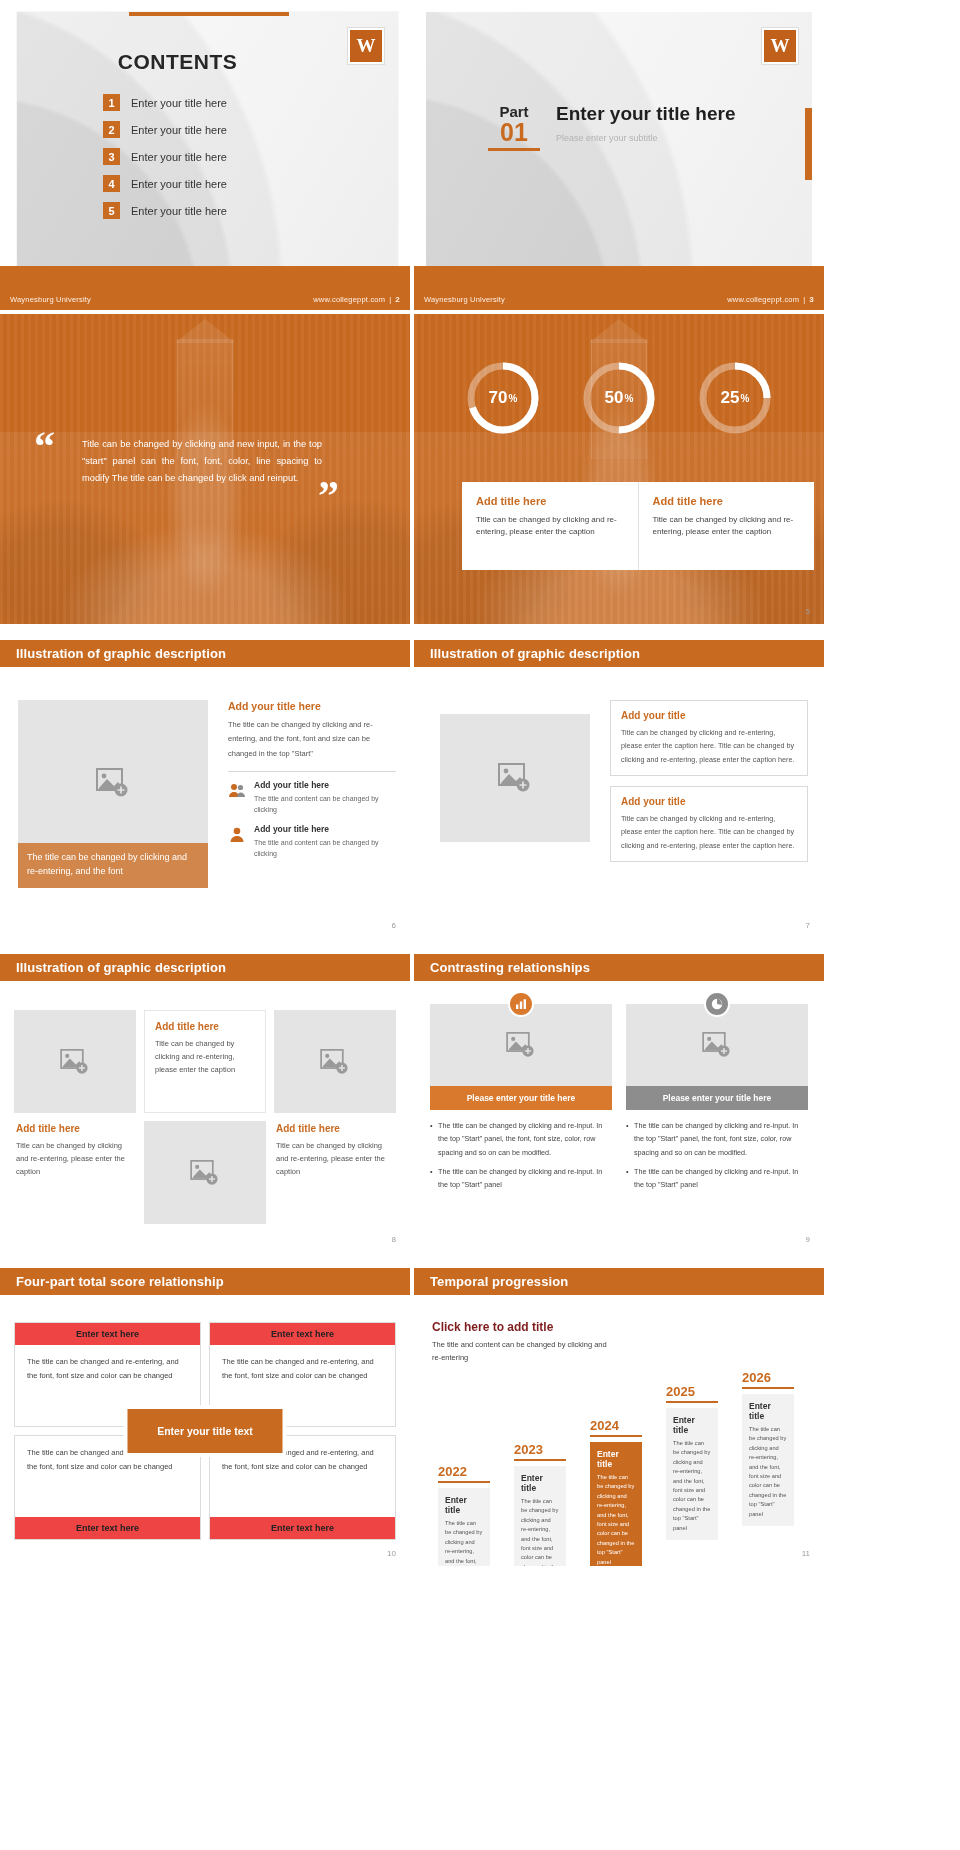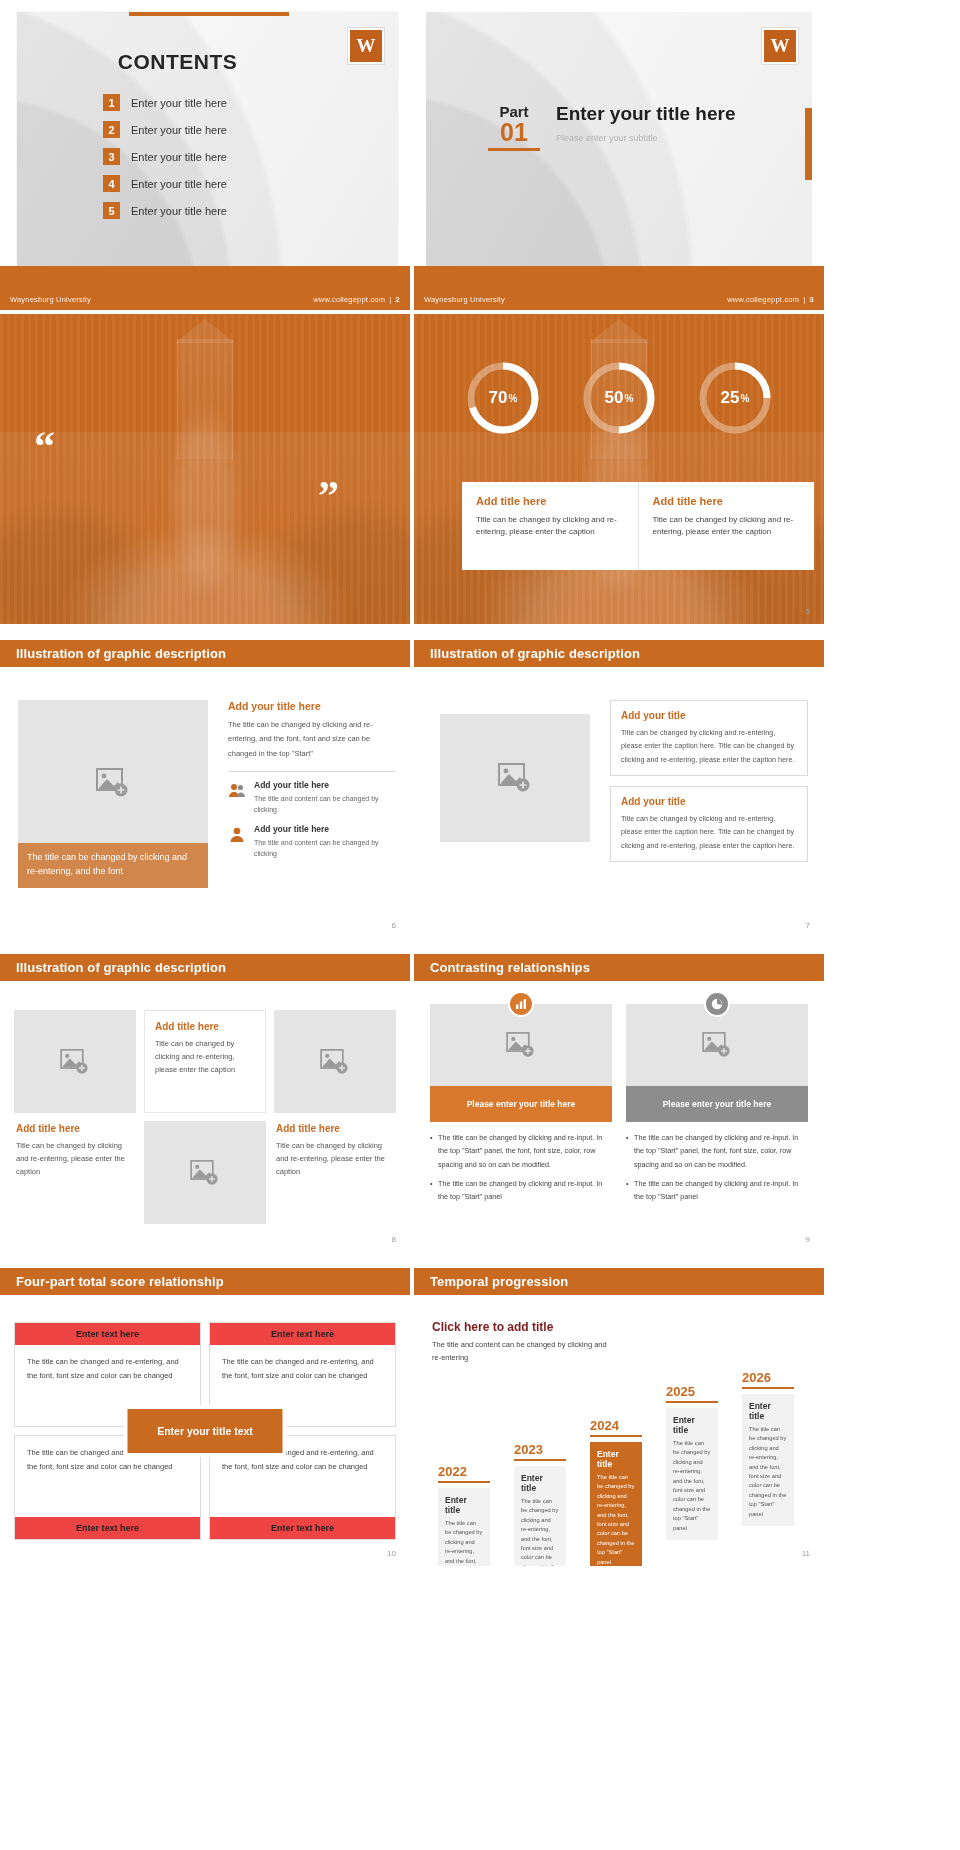--- a/index.html
+++ b/index.html
@@ -223,21 +223,21 @@
   .s9 .imgbox{ height:82px; position:relative; }
   .s9 .badge{
     position:absolute; left:50%; top:-13px; transform:translateX(-50%);
     width:26px;height:26px;border-radius:50%;
     display:flex;align-items:center;justify-content:center;
     border:2px solid #fff; color:#fff; font-size:11px;
   }
   .s9 .badge.o{ background:#d9792e; }
   .s9 .badge.g{ background:#8d8d8d; }
   .s9 .bar{
-    height:36px; color:#fff; font-size:8.5px; font-weight:bold;
+    height:24px; color:#fff; font-size:8.5px; font-weight:bold;
     display:flex; align-items:center; justify-content:center;
   }
   .s9 .bar.o{ background:#d9792e; }
   .s9 .bar.g{ background:#8d8d8d; }
   .s9 ul{ list-style:none; margin-top:9px; }
   .s9 li{ font-size:7.2px; color:#444; line-height:1.85; margin-bottom:6px;
           padding-left:8px; position:relative; }
   .s9 li::before{ content:"•"; position:absolute; left:0; top:0; }
 
   
@@ -344,20 +344,21 @@
       </span>
     </div>
   </div>
 
   <div class="slide s-quote">
     <div class="bldg">
       <div class="tower"></div>
       <div class="roof"></div>
     </div>
     <div class="qmark q1">“</div>
+    <div class="qtext">Title can be changed by clicking and new input, in the top "start" panel can the font, font, color, line spacing to modify The title can be changed by click and reinput.</div>
     <div class="qmark q2">”</div>
   </div>
 
   <div class="slide s-donut">
     <div class="bldg">
       <div class="tower"></div>
       <div class="roof"></div>
     </div>
     <div class="donuts">
       <div class="donut">

